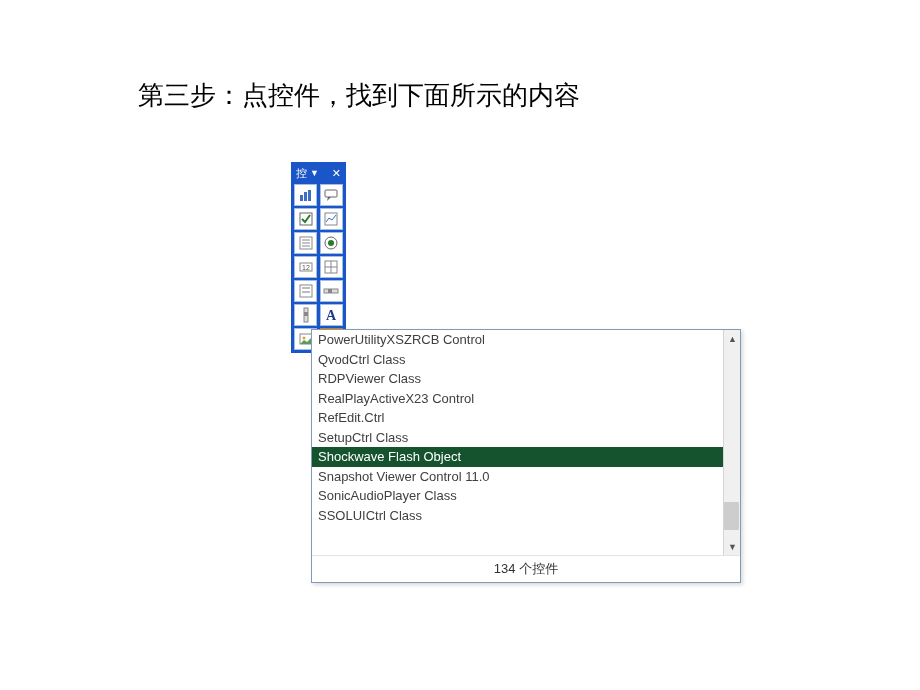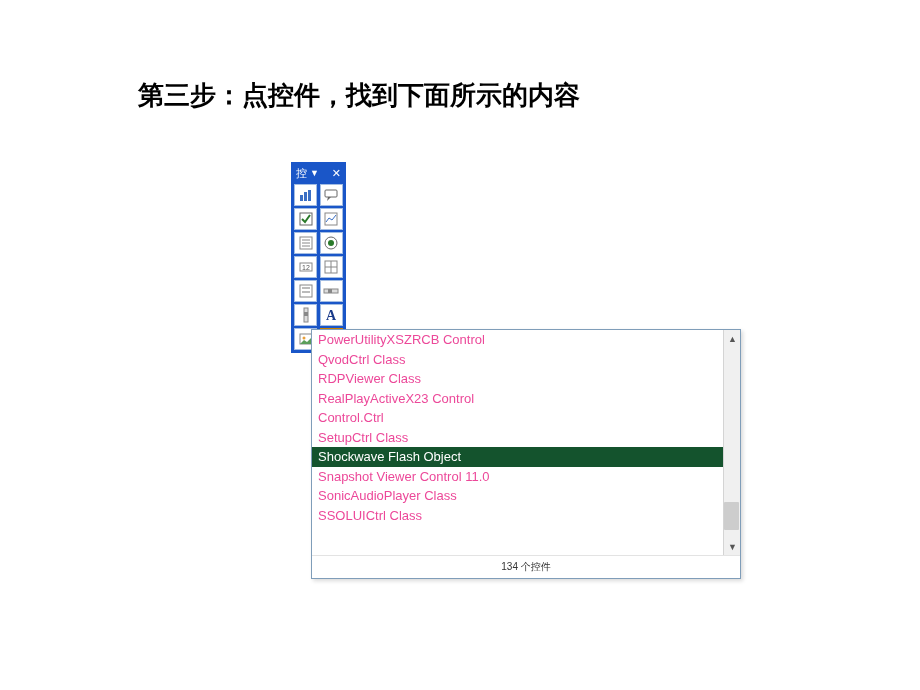--- a/index.html
+++ b/index.html
@@ -10,21 +10,21 @@
       font-family: "Microsoft YaHei", Arial, sans-serif;
       position: relative;
       overflow: hidden;
     }
     .page-title {
       position: absolute;
       top: 78px;
       left: 138px;
       font-size: 26px;
       color: #000;
-      font-weight: bold;
+      font-weight: normal;
     }
     .toolbox {
       position: absolute;
       top: 162px;
       left: 291px;
       width: 55px;
       background: #1a56c8;
       border: 1px solid #1a56c8;
       padding: 2px;
     }
@@ -89,21 +89,21 @@
       font-family: "Microsoft YaHei", Arial, sans-serif;
       font-size: 13px;
     }
     .list-items {
       position: absolute;
       top: 0; left: 0; right: 17px;
     }
     .list-item {
       padding: 1px 6px;
       line-height: 17.5px;
-      color: #ec4899;
+      color: #404040;
       cursor: pointer;
       white-space: nowrap;
     }
     .list-item.selected {
       background: #14532d;
       color: #fff;
     }
     .scrollbar {
       position: absolute;
       right: 0; top: 0; bottom: 0;
@@ -128,21 +128,21 @@
       right: 1px;
       width: 15px;
       height: 28px;
       top: 172px;
       background: #cdcdcd;
       border-radius: 1px;
     }
     .status-bar {
       border-top: 1px solid #e3e3e3;
       text-align: center;
-      font-size: 10px;
+      font-size: 13px;
       padding: 4px 0;
       color: #333;
       background: #fff;
     }
   </style>
 </head>
 <body>
 
 <div class="page-title">第三步：点控件，找到下面所示的内容</div>
 
@@ -249,21 +249,21 @@
   </div>
 </div>
 
 <div class="listbox-container">
   <div class="listbox">
     <div class="list-items" id="list-items">
         <div class="list-item">PowerUtilityXSZRCB Control</div>
         <div class="list-item">QvodCtrl Class</div>
         <div class="list-item">RDPViewer Class</div>
         <div class="list-item">RealPlayActiveX23 Control</div>
-        <div class="list-item">Control.Ctrl</div>
+        <div class="list-item">RefEdit.Ctrl</div>
         <div class="list-item">SetupCtrl Class</div>
         <div class="list-item selected">Shockwave Flash Object</div>
         <div class="list-item">Snapshot Viewer Control 11.0</div>
         <div class="list-item">SonicAudioPlayer Class</div>
         <div class="list-item">SSOLUICtrl Class</div>
       </div>
     <div class="scrollbar">
       <div class="scroll-btn up">▲</div>
       <div class="scroll-thumb"></div>
       <div class="scroll-btn down">▼</div>

